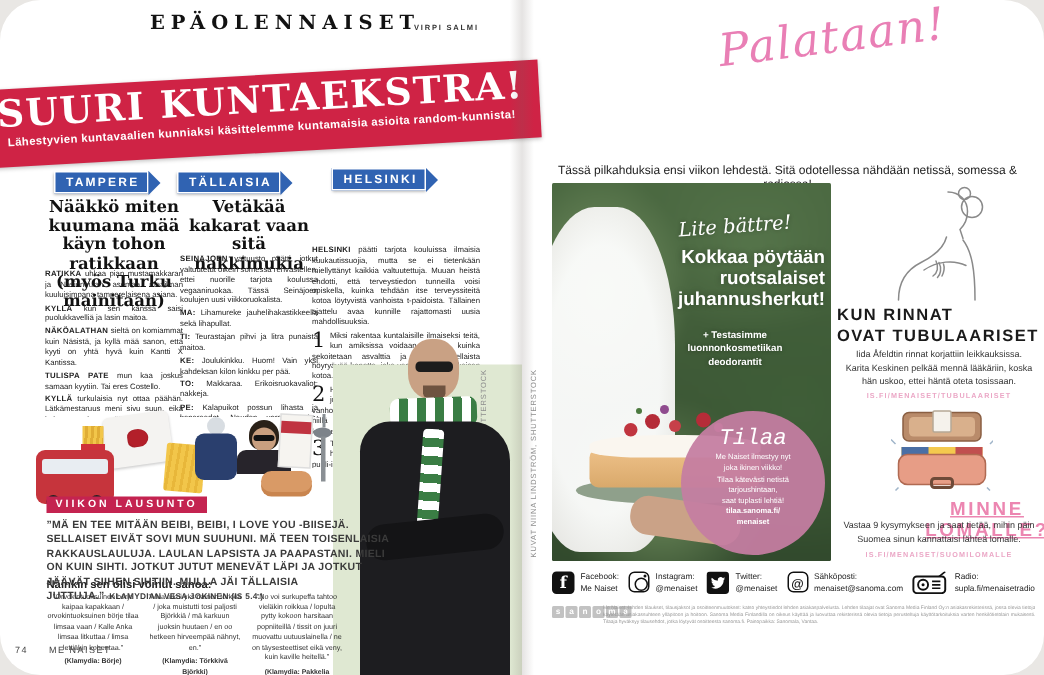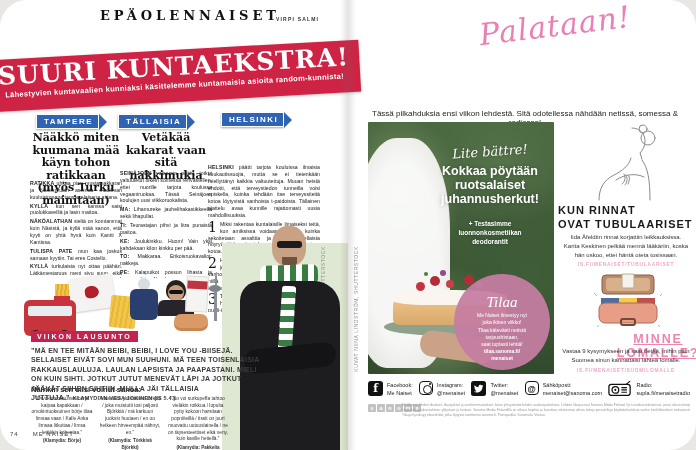--- a/index.html
+++ b/index.html
@@ -77,21 +77,21 @@
   .plate{position:absolute;left:16px;top:196px;width:130px;height:18px;background:#8fa08b;border-radius:50%;}
   .cakebody{position:absolute;left:25px;top:177px;width:114px;height:26px;background:linear-gradient(#eec189,#d9a96b);border-radius:6px;}
   .cream{position:absolute;left:25px;top:168px;width:114px;height:15px;background:#faf6ef;border-radius:45% 45% 30% 30%;}
   .berry{position:absolute;border-radius:50%;}
   .hand{position:absolute;left:52px;top:212px;width:74px;height:26px;background:#caa287;border-radius:12px;transform:rotate(8deg);}
   .promo-text{position:absolute;right:4px;top:22px;width:120px;text-align:center;color:#fff;z-index:3;}
   .lite{font-family:"DejaVu Serif",serif;font-style:italic;font-size:13px;transform:rotate(-4deg);margin-bottom:5px;text-shadow:0 0 3px rgba(0,0,0,.3);}
   .promo-head{font-weight:bold;font-size:12.5px;line-height:1.12;white-space:pre-line;text-shadow:0 0 4px rgba(0,0,0,.3);}
   .promo-sub{margin-top:13px;font-weight:bold;font-size:6.5px;line-height:1.4;white-space:pre-line;text-shadow:0 0 3px rgba(0,0,0,.35);}
   .badge{position:absolute;right:4px;bottom:4px;width:96px;height:96px;border-radius:50%;background:rgba(197,125,161,.94);color:#fff;text-align:center;z-index:5;}
-  .badge .tilaa{font-family:Liberation Serif, serif;font-style:italic;font-size:15px;margin-top:20px;}
+  .badge .tilaa{font-family:Liberation Mono, monospace;font-style:italic;font-size:15px;margin-top:10px;}
   .badge .btxt{font-size:5px;line-height:1.45;white-space:pre-line;margin-top:1px;}
   .badge .blink{font-size:5px;font-weight:bold;line-height:1.4;white-space:pre-line;}
   .sb-head{width:136px;font-weight:bold;font-size:11px;letter-spacing:1px;line-height:1.25;white-space:pre-line;color:#1a1a1a;}
   .sb-body{width:128px;text-align:center;font-size:6px;line-height:1.5;color:#333;}
   .sb-link{width:136px;text-align:center;font-weight:bold;font-size:4.8px;letter-spacing:.8px;color:#eba7c6;}
   .sb-head2{width:136px;text-align:center;font-weight:bold;font-size:12.5px;letter-spacing:1.8px;color:#ec86b1;}
   .social{left:368px;top:381px;width:322px;display:flex;justify-content:space-between;align-items:flex-start;}
   .soc-item{display:flex;gap:4px;align-items:flex-start;}
   .soc-txt{font-size:5.5px;line-height:1.5;color:#222;}
   .s-icon{width:15px;height:15px;flex:none;position:relative;}
@@ -245,21 +245,21 @@
     <div class="berry" style="left:48px;top:160px;width:9px;height:9px;background:#c0353f;"></div>
     <div class="berry" style="left:62px;top:154px;width:10px;height:10px;background:#b52c38;"></div>
     <div class="berry" style="left:78px;top:158px;width:8px;height:8px;background:#c74049;"></div>
     <div class="berry" style="left:96px;top:153px;width:10px;height:10px;background:#b52c38;"></div>
     <div class="berry" style="left:72px;top:148px;width:6px;height:6px;background:#8f4b8e;"></div>
     <div class="berry" style="left:108px;top:160px;width:6px;height:6px;background:#d6719f;"></div>
     <div class="berry" style="left:56px;top:150px;width:4px;height:4px;background:#4c7a3f;"></div>
     <div class="hand"></div>
     <div class="promo-text">
       <div class="lite">Lite bättre!</div>
-      <div class="promo-head" style="white-space: pre-line;">Kokkaa pöytään
+      <div class="promo-head" style="white-space: pre-line; text-align: right;">Kokkaa pöytään
 ruotsalaiset
 juhannusherkut!</div>
       <div class="promo-sub" style="white-space: pre-line;">+ Testasimme
 luonnonkosmetiikan
 deodorantit</div>
     </div>
     <div class="badge">
       <div class="tilaa">Tilaa</div>
       <div class="btxt" style="white-space: pre-line;">Me Naiset ilmestyy nyt
 joka ikinen viikko!

